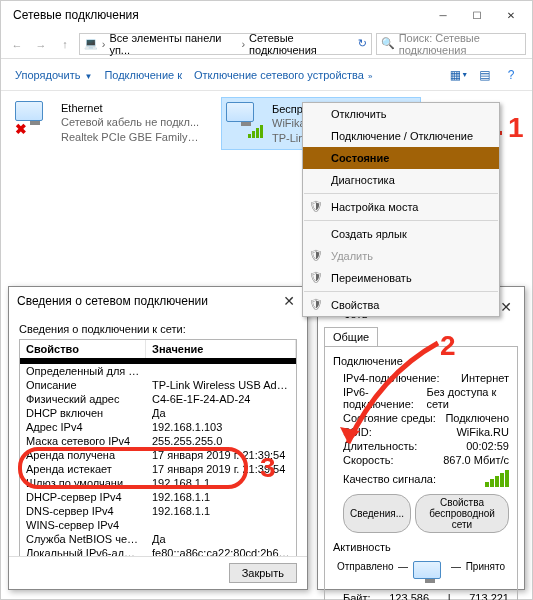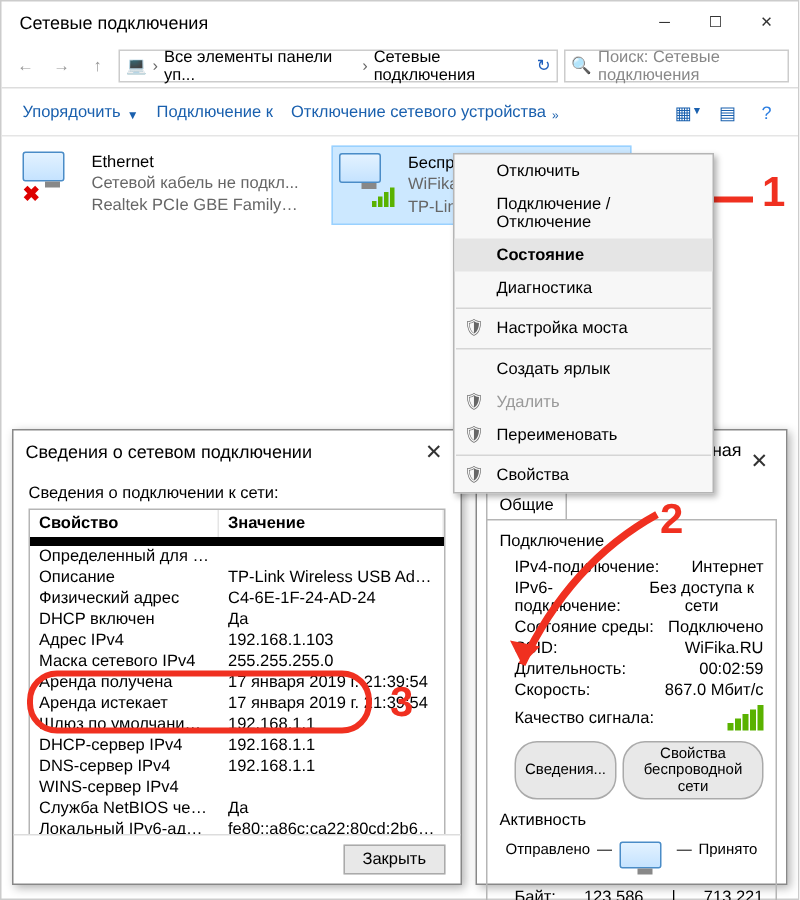--- a/index.html
+++ b/index.html
@@ -38,23 +38,23 @@
 .ethernet-x { position: absolute; bottom: 0; left: 0; color: #d00; font-weight: bold; font-size: 14px; }
 .wifi-bars { position: absolute; bottom: 0; left: 22px; display: flex; align-items: flex-end; gap: 1px; }
 .wifi-bars span { width: 3px; background: #5ab200; }
 .wifi-bars span:nth-child(1){height:4px} .wifi-bars span:nth-child(2){height:7px}
 .wifi-bars span:nth-child(3){height:10px} .wifi-bars span:nth-child(4){height:13px}
 .conn-text { font-size: 11px; line-height: 1.3; overflow: hidden; }
 .conn-text .l1 { white-space: nowrap; }
 .conn-text .l2 { color: #666; white-space: nowrap; overflow: hidden; text-overflow: ellipsis; width: 140px; }
 
 
-.ctx-menu { position: absolute; left: 302px; top: 102px; width: 174px; background: #f7f7f7; border: 1px solid #b5b5b5; box-shadow: 2px 2px 4px rgba(0,0,0,0.3); z-index: 50; }
+.ctx-menu { position: absolute; left: 302px; top: 102px; width: 198px; background: #f7f7f7; border: 1px solid #b5b5b5; box-shadow: 2px 2px 4px rgba(0,0,0,0.3); z-index: 50; }
 .ctx-item { padding: 5px 8px 5px 28px; font-size: 11px; position: relative; }
-.ctx-item.selected { background: #e5e5e5; }
+.ctx-item.selected { background: #a16207; }
 .ctx-sep { border-top: 1px solid #d5d5d5; margin: 2px 1px; }
 .ctx-icon { position: absolute; left: 6px; top: 4px; width: 14px; height: 14px; font-size: 11px; color: #666; }
 
 
 .red-line { position: absolute; background: #f03020; height: 4px; }
 .red-num { position: absolute; color: #f03020; font-weight: bold; font-size: 28px; font-family: Arial; }
 .red-arrow { position: absolute; z-index: 90; }
 .red-circle { position: absolute; border: 4px solid #f03020; border-radius: 20px; }
 
 
@@ -80,21 +80,21 @@
 .dlg-status .dlg-title { border-bottom: 0; }
 .dlg-status .title-icon { width: 14px; height: 14px; margin-right: 4px; display: inline-flex; align-items: flex-end; gap: 1px; }
 .dlg-status .title-icon span { width: 2px; background: #5ab200; }
 .dlg-status .title-icon span:nth-child(1){height:4px} .dlg-status .title-icon span:nth-child(2){height:6px}
 .dlg-status .title-icon span:nth-child(3){height:8px} .dlg-status .title-icon span:nth-child(4){height:10px}
 .tab-strip { display: flex; padding: 0 6px; }
 .tab { border: 1px solid #b5b5b5; border-bottom: none; padding: 3px 8px; font-size: 11px; background: #fff; }
 .tab-content { border: 1px solid #b5b5b5; margin: 0 6px; flex: 1; padding: 8px; font-size: 11px; display: flex; flex-direction: column; }
 .group-h { margin-bottom: 4px; }
 .kv { display: flex; justify-content: space-between; padding: 1px 0 1px 10px; }
-.kv .k { } .kv .v { text-align: center; }
+.kv .k { } .kv .v { text-align: left; }
 .sig-row { display: flex; justify-content: space-between; padding: 1px 0 1px 10px; align-items: center; margin-top: 2px; }
 .sig-bars { display: flex; align-items: flex-end; gap: 1px; }
 .sig-bars span { width: 4px; background: #5ab200; }
 .sig-bars span:nth-child(1){height:5px} .sig-bars span:nth-child(2){height:8px}
 .sig-bars span:nth-child(3){height:11px} .sig-bars span:nth-child(4){height:14px} .sig-bars span:nth-child(5){height:17px}
 .mid-btns { display: flex; gap: 4px; margin: 6px 0 8px 10px; }
 .mid-btns .btn { padding: 2px 6px; font-size: 10px; border-radius: 15px; }
 .activity-row { display: flex; justify-content: space-between; align-items: flex-start; padding: 0 4px; margin: 4px 0; font-size: 10px; }
 .act-monitor { width: 34px; height: 26px; }
 </style>

